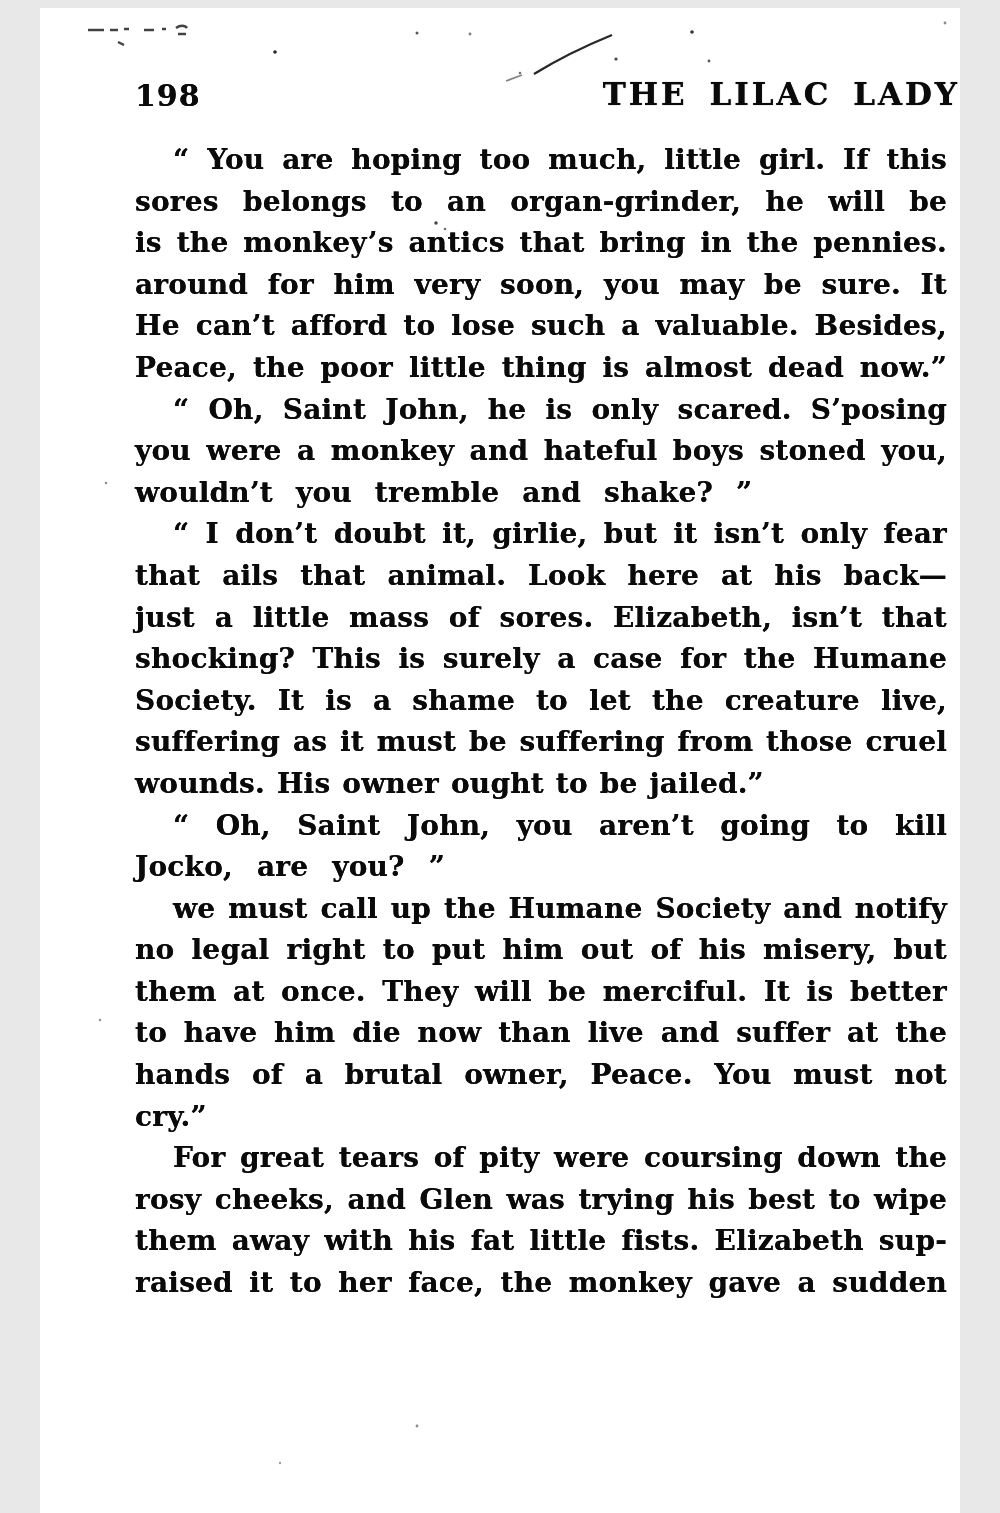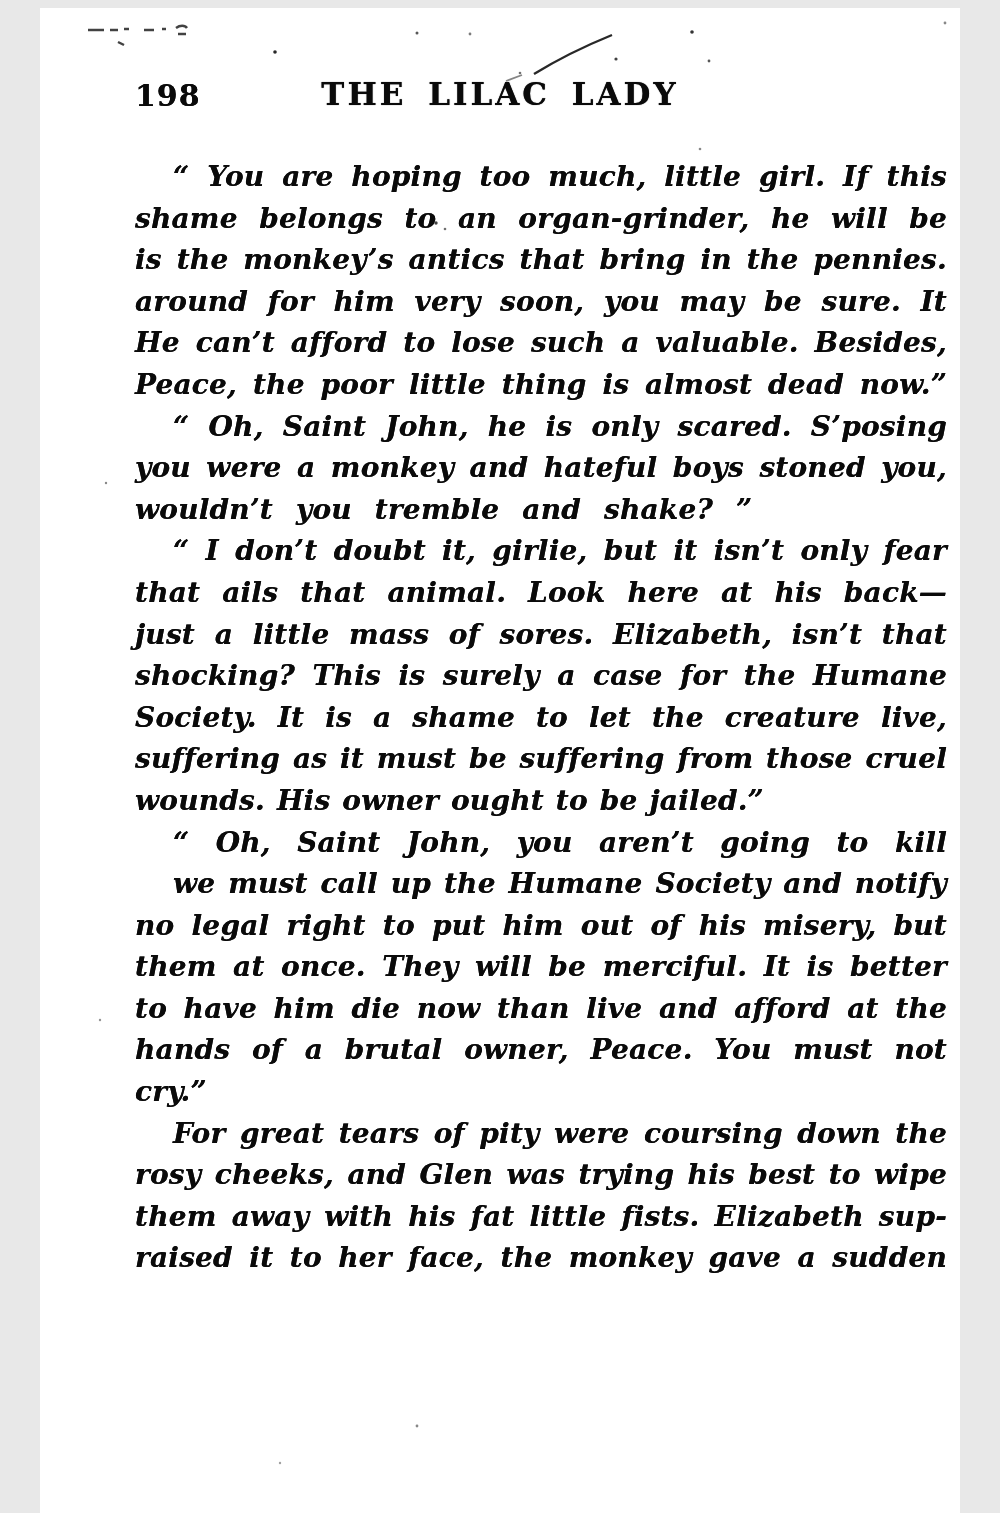--- a/index.html
+++ b/index.html
@@ -15,29 +15,28 @@
   }
   .page *{box-sizing:border-box;}
   .artifacts{position:absolute;inset:0;pointer-events:none;}
   .pageno{
     position:absolute;left:95px;top:70px;
     font-size:30px;letter-spacing:1px;
     text-shadow:0 0 .6px rgba(0,0,0,.9);
   }
   .running-head{
     position:absolute;left:0;right:0;top:68px;
-    text-align:center;
+    text-align:right;
     font-size:31px;letter-spacing:3px;word-spacing:8px;
     text-shadow:0 0 .8px rgba(0,0,0,.9);
   }
   .body-text{
-    position:absolute;left:95px;top:148px;width:812px;
+    position:absolute;left:95px;top:131px;width:812px;
     font-size:28px;line-height:41.6px;letter-spacing:.2px;
     text-shadow:0 0 .55px rgba(0,0,0,.85);
-    font-style:italic;
   }
   .para{margin:0;}
   .para .line{
     white-space:nowrap;
     text-align:justify;
     text-align-last:justify;
   }
   .para .line:first-child{text-indent:38px;}
   .para .line.short{text-align-last:left;}
 </style>
@@ -79,21 +78,21 @@
     </g>
   </svg>
 
   <div class="pageno">198</div>
 
   <div class="running-head">THE LILAC LADY</div>
 
   <main class="body-text">
       <div class="para">
         <div class="line">“ You are hoping too much, little girl. If this</div>
-        <div class="line">shame belongs to an organ-grinder, he will be</div>
+        <div class="line">sores belongs to an organ-grinder, he will be</div>
         <div class="line">is the monkey’s antics that bring in the pennies.</div>
         <div class="line">around for him very soon, you may be sure. It</div>
         <div class="line">He can’t afford to lose such a valuable. Besides,</div>
         <div class="line">Peace, the poor little thing is almost dead now.”</div>
       </div>
       <div class="para">
         <div class="line">“ Oh, Saint John, he is only scared. S’posing</div>
         <div class="line">you were a monkey and hateful boys stoned you,</div>
         <div class="line short" style="word-spacing: 13px;">wouldn’t you tremble and shake? ”</div>
       </div>
@@ -101,26 +100,27 @@
         <div class="line">“ I don’t doubt it, girlie, but it isn’t only fear</div>
         <div class="line">that ails that animal. Look here at his back—</div>
         <div class="line">just a little mass of sores. Elizabeth, isn’t that</div>
         <div class="line">shocking? This is surely a case for the Humane</div>
         <div class="line">Society. It is a shame to let the creature live,</div>
         <div class="line">suffering as it must be suffering from those cruel</div>
         <div class="line short" style="word-spacing: 2px;">wounds. His owner ought to be jailed.”</div>
       </div>
       <div class="para">
         <div class="line">“ Oh, Saint John, you aren’t going to kill</div>
+        <div class="line short" style="word-spacing: 14px;">Jocko, are you? ”</div>
       </div>
       <div class="para">
         <div class="line">we must call up the Humane Society and notify</div>
         <div class="line">no legal right to put him out of his misery, but</div>
         <div class="line">them at once. They will be merciful. It is better</div>
-        <div class="line">to have him die now than live and afford at the</div>
+        <div class="line">to have him die now than live and suffer at the</div>
         <div class="line">hands of a brutal owner, Peace. You must not</div>
         <div class="line short">cry.”</div>
       </div>
       <div class="para">
         <div class="line">For great tears of pity were coursing down the</div>
         <div class="line">rosy cheeks, and Glen was trying his best to wipe</div>
         <div class="line">them away with his fat little fists. Elizabeth sup-</div>
         <div class="line">raised it to her face, the monkey gave a sudden</div>
       </div>
     </main>

